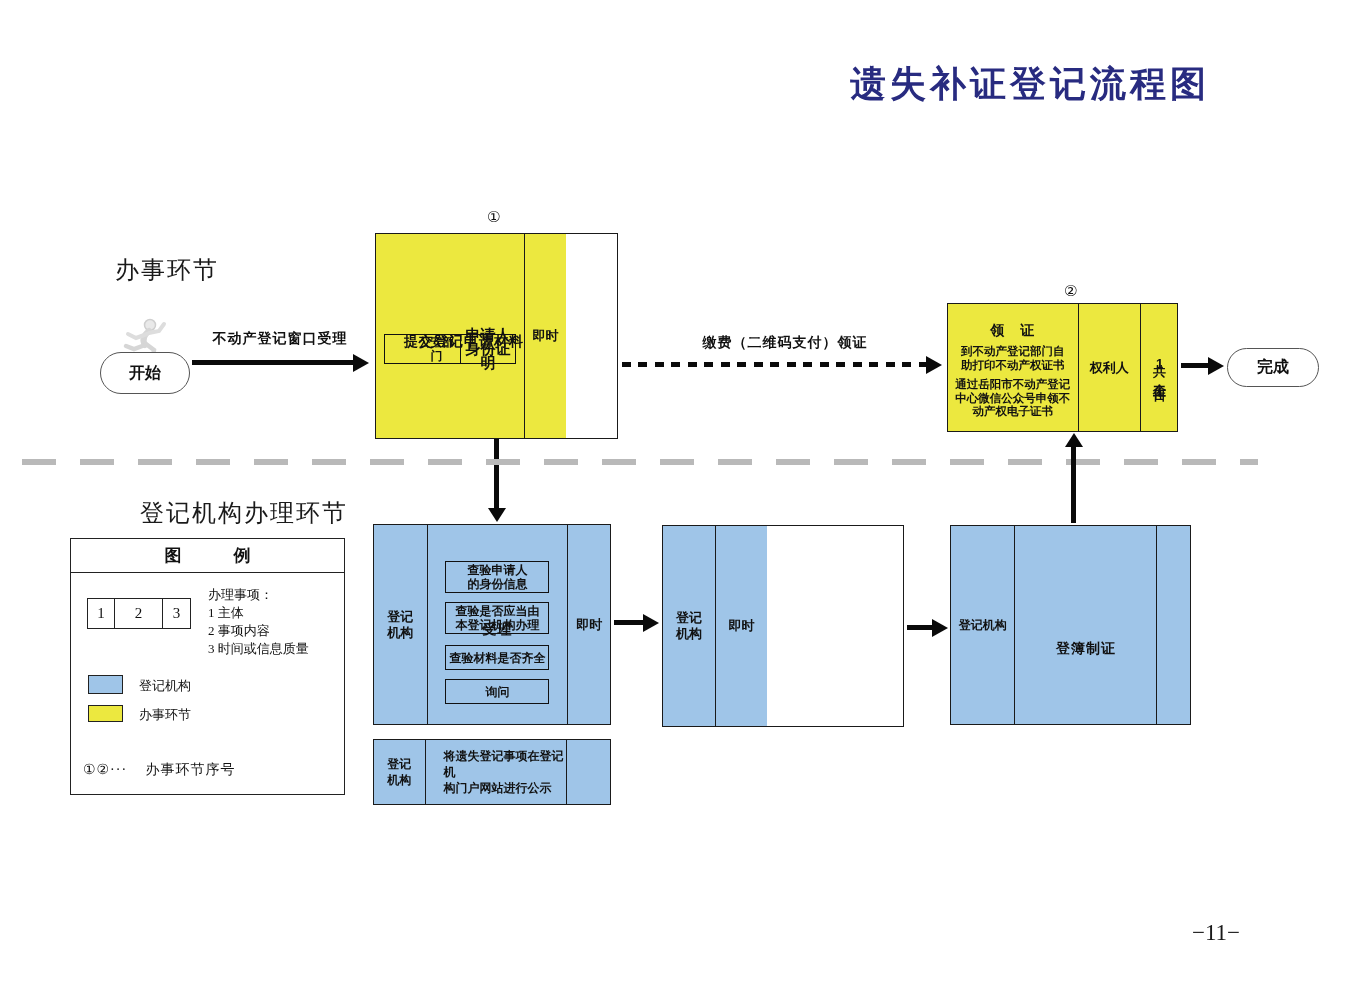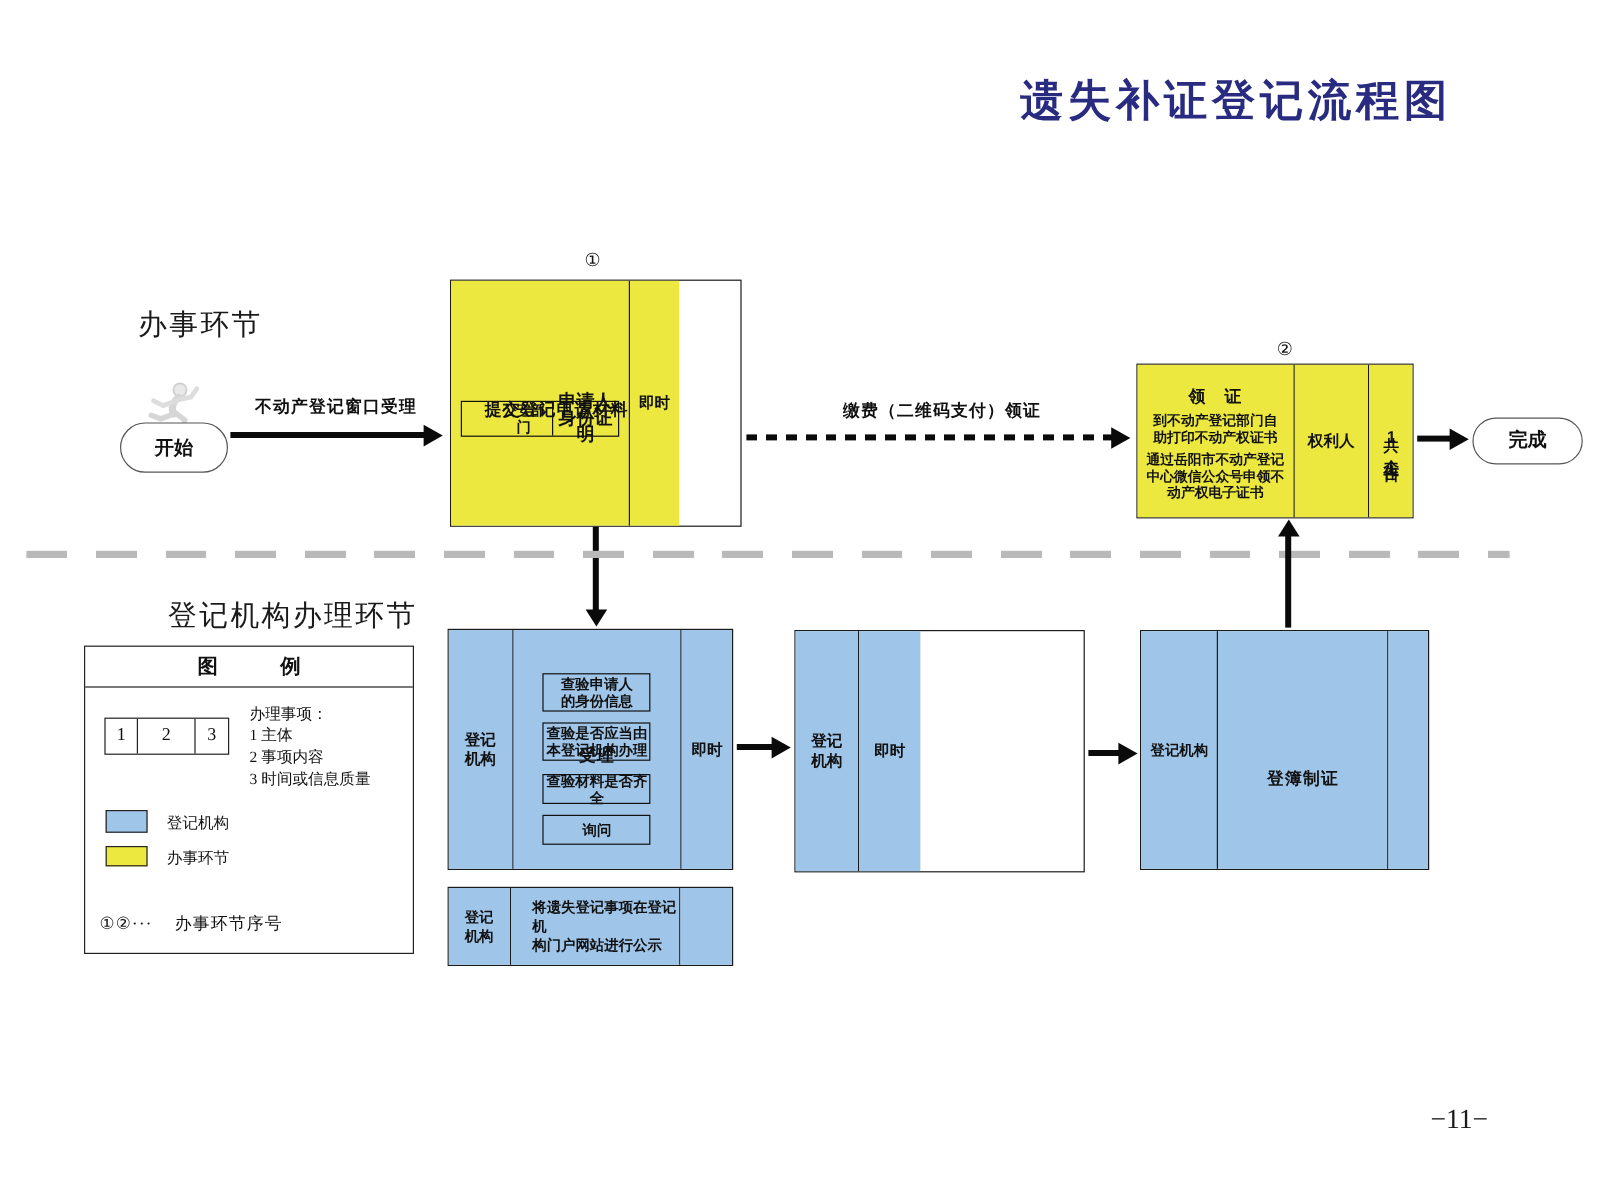--- a/index.html
+++ b/index.html
@@ -37,21 +37,21 @@
   .flowbox .col:last-child{border-right:none;}
   .yellow{background:#ece83f;}
   .blue{background:#9fc5e8;}
   .col-mid{flex-direction:column; justify-content:flex-start;}
   .box-title{font-size:14px; font-weight:bold; letter-spacing:1px; margin-top:9px;}
   .inner-box{
     border:1.5px solid #111; box-sizing:border-box; font-size:12px; font-weight:bold;
     display:flex; align-items:center; justify-content:center; text-align:center;
     line-height:14px;
   }
-  .inner-abs{position:absolute; left:50%; transform:translateX(-50%); width:90px;}
+  .inner-abs{position:absolute; left:50%; transform:translateX(-50%); width:104px;}
   .vtext{writing-mode:vertical-rl; text-orientation:upright; letter-spacing:2px; font-size:12px;}
   .seq{font-size:15px; font-weight:normal;}
 
   
   .harrow{height:5px; background:#0a0a0a;}
   .harrow::after{
     content:''; position:absolute; right:-15px; top:-6.5px;
     border-left:16px solid #0a0a0a; border-top:9px solid transparent; border-bottom:9px solid transparent;
   }
   .hdash{

